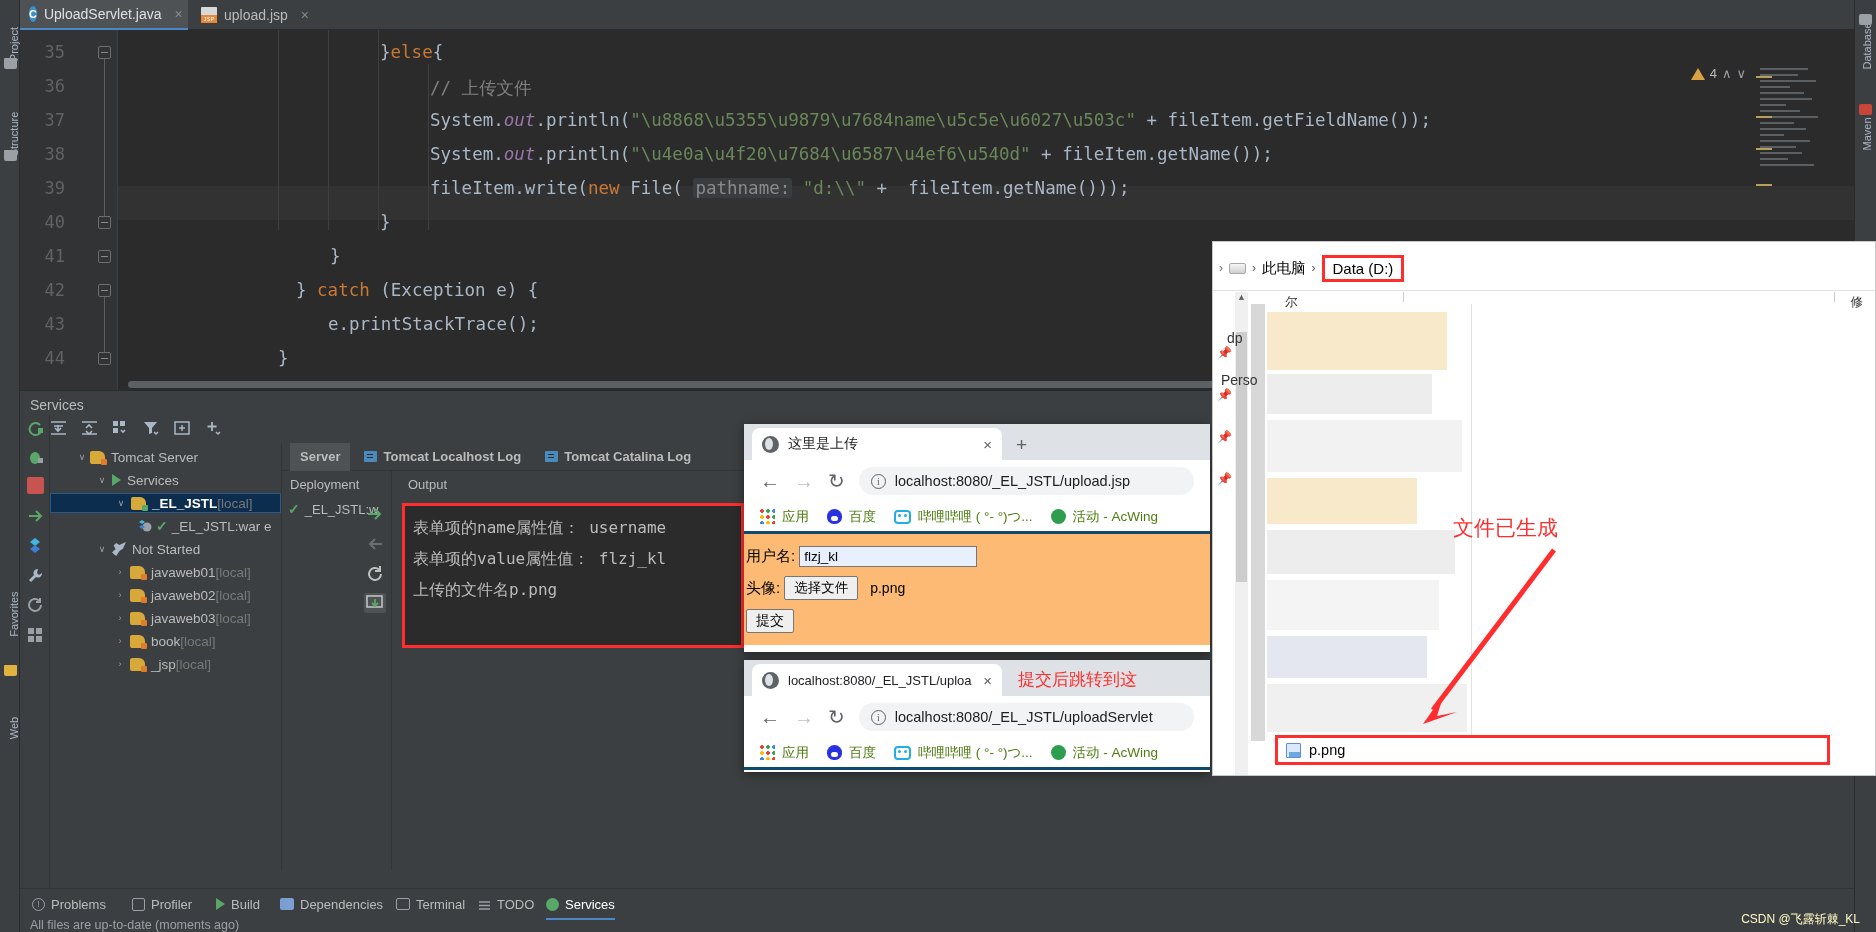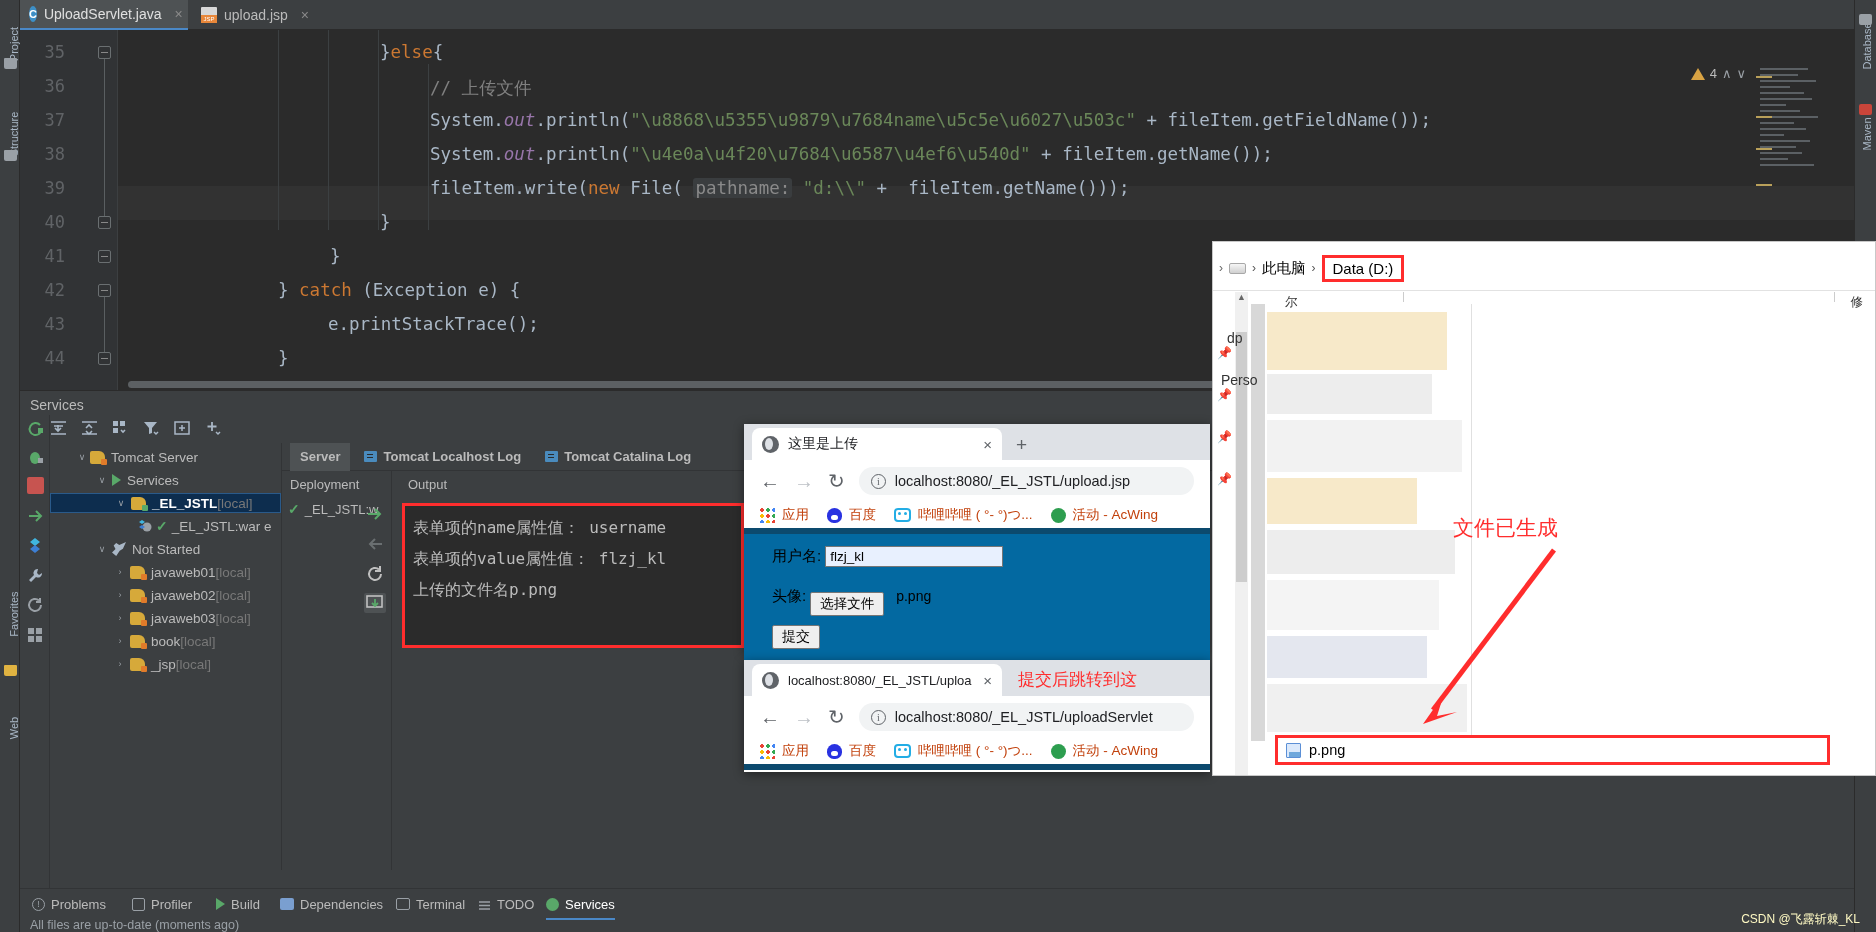--- a/index.html
+++ b/index.html
@@ -266,22 +266,22 @@
     display: flex; align-items: center; gap: 9px; padding: 0 12px;
     font-size: 14.5px; color: #202124;
   }
   .info-circ {
     width: 15px; height: 15px; border-radius: 50%; border: 1.3px solid #5f6368;
     color: #5f6368; font-size: 10px; display:flex;align-items:center;justify-content:center;
     flex:none; font-family: "Liberation Serif", serif;
   }
   .br-bookmarks {
     height: 32px; background: #fff; display: flex; align-items: center; gap: 18px;
-    padding: 0 16px; border-bottom: 6px solid #0c4a6e;
-    font-size: 13.5px; color: #c2410c;
+    padding: 0 16px; border-bottom: 3px solid #0c4a6e;
+    font-size: 13.5px; color: #4d7c0f;
   }
   .bm { display: flex; align-items: center; gap: 7px; white-space: nowrap; }
   .apps-grid {
     width: 15px; height: 15px; flex: none;
     background:
       radial-gradient(circle 2px at 2px 2px, #ea4335 99%, transparent 100%),
       radial-gradient(circle 2px at 8px 2px, #34a853 99%, transparent 100%),
       radial-gradient(circle 2px at 14px 2px, #4285f4 99%, transparent 100%),
       radial-gradient(circle 2px at 2px 8px, #fbbc04 99%, transparent 100%),
       radial-gradient(circle 2px at 8px 8px, #ea4335 99%, transparent 100%),
@@ -297,30 +297,30 @@
   .baidu-ico::after { content:""; position:absolute; left:4px; top:7px; width:7px; height:5px; background:#fff; border-radius:3px; }
   .bili-ico {
     width: 17px; height: 14px; border: 2px solid #23ade5; border-radius: 4px; flex:none;
     position: relative; background: #fff;
   }
   .bili-ico::before, .bili-ico::after {
     content:""; position: absolute; top: 2px; width: 3px; height: 3px; background:#23ade5; border-radius:50%;
   }
   .bili-ico::before { left: 2px; } .bili-ico::after { right: 2px; }
   .acw-ico { width: 15px; height: 15px; border-radius:50%; background:#2d9e4f; flex:none; }
-  .br-page { background: #0369a1; padding: 12px 28px; }
+  .br-page { background: #fdba74; padding: 12px 2px; }
   .form-row { display: flex; align-items: center; gap: 4px; margin-bottom: 9px; font-size: 15px; color: #000; }
   .txt-input {
     width: 178px; height: 21px; border: 1px solid #767676; background: #e8f0fe;
     font-size: 13.5px; padding: 0 4px; color: #000; font-family: "Liberation Sans", sans-serif;
     line-height: 19px;
   }
   .file-btn {
     border: 1px solid #767676; background: #efefef; font-size: 13.5px;
-    padding: 2px 9px; color: #000; border-radius: 2px; margin-top: 16px;
+    padding: 2px 9px; color: #000; border-radius: 2px;
   }
   .sub-btn {
     border: 1px solid #767676; background: #efefef; font-size: 14px;
     padding: 2px 9px; color: #000; border-radius: 2px; display:inline-block;
   }
 
   
   .explorer {
     position: absolute; left: 1212px; top: 241px; width: 664px; height: 535px;
     background: #ffffff; border: 1px solid #c8c8c8; overflow: hidden;
@@ -445,21 +445,21 @@
     <div class="codeline" style="top:80px; left:410px;"><span class="id">System.</span><span class="f">out</span><span class="id">.println(</span><span class="s">"\u8868\u5355\u9879\u7684name\u5c5e\u6027\u503c"</span><span class="id"> + fileItem.getFieldName());</span></div>
 
     <div class="codeline" style="top:114px; left:410px;"><span class="id">System.</span><span class="f">out</span><span class="id">.println(</span><span class="s">"\u4e0a\u4f20\u7684\u6587\u4ef6\u540d"</span><span class="id"> + fileItem.getName());</span></div>
 
     <div class="codeline" style="top:148px; left:410px;"><span class="id">fileItem.write(</span><span class="k">new</span><span class="id"> File( </span><span class="p">pathname:</span><span class="s"> "d:\\"</span><span class="id"> +  fileItem.getName()));</span></div>
 
     <div class="codeline" style="top:182px; left:360px;">}</div>
 
     <div class="codeline" style="top:216px; left:310px;">}</div>
 
-    <div class="codeline" style="top:250px; left:258px;"><span class="id">} </span><span class="k">catch</span><span class="id"> (Exception e) {</span></div>
+    <div class="codeline" style="top:250px; left:276px;"><span class="id">} </span><span class="k">catch</span><span class="id"> (Exception e) {</span></div>
 
     <div class="codeline" style="top:284px; left:308px;">e.printStackTrace();</div>
 
     <div class="codeline" style="top:318px; left:258px;">}</div>
 
     <div class="warn-box">
       <span class="warn-tri"></span>
       <span>4</span>
       <span class="chev">∧</span>
       <span class="chev">∨</span>

